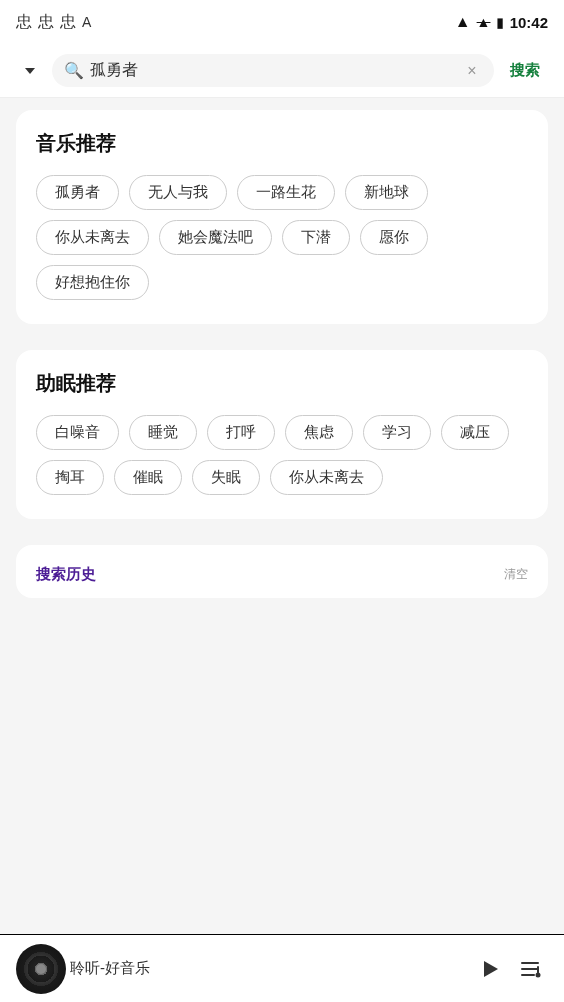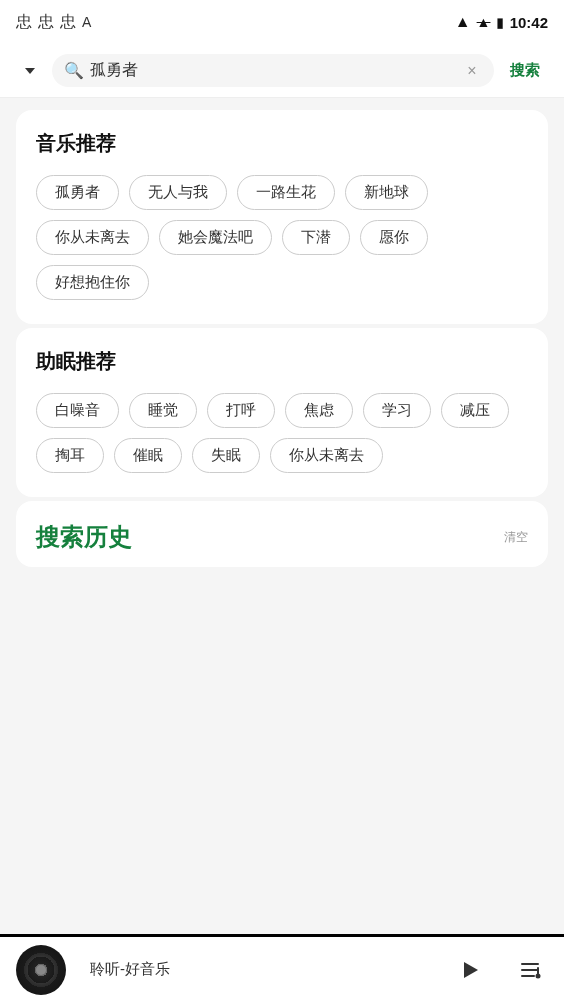--- a/index.html
+++ b/index.html
@@ -90,21 +90,21 @@
       font-weight: 700;
       cursor: pointer;
       padding: 4px 8px;
     }
 
     
     .content {
       padding: 12px 16px 100px;
       display: flex;
       flex-direction: column;
-      gap: 4px;
+      gap: 26px;
     }
 
     
     .card {
       background: #fff;
       border-radius: 16px;
       padding: 20px 20px 24px;
     }
     .card-title {
       font-size: 20px;
@@ -136,43 +136,43 @@
       border-radius: 16px;
       padding: 20px 20px 0;
     }
     .history-header {
       display: flex;
       align-items: center;
       justify-content: space-between;
       margin-bottom: 14px;
     }
     .history-title {
-      font-size: 24px;
+      font-size: 15px;
       font-weight: 700;
-      color: #15803d;
+      color: #4c1d95;
     }
     .clear-btn-text {
       font-size: 12px;
       color: #999;
       cursor: pointer;
     }
 
     
     .bottom-player {
       position: fixed;
       bottom: 0;
       left: 0;
       width: 564px;
       height: 68px;
       background: #fff;
-      border-top: 3px solid #000000;
+      border-top: 1px solid #000000;
       display: flex;
       align-items: center;
       padding: 0 16px;
-      gap: 24px;
+      gap: 4px;
       z-index: 100;
     }
     .vinyl {
       width: 50px;
       height: 50px;
       border-radius: 50%;
       background: radial-gradient(circle at 50% 50%, #666 0%, #666 18%, #222 18%, #1a1a1a 38%, #333 38%, #2a2a2a 48%, #1a1a1a 48%, #111 100%);
       position: relative;
       flex-shrink: 0;
     }

